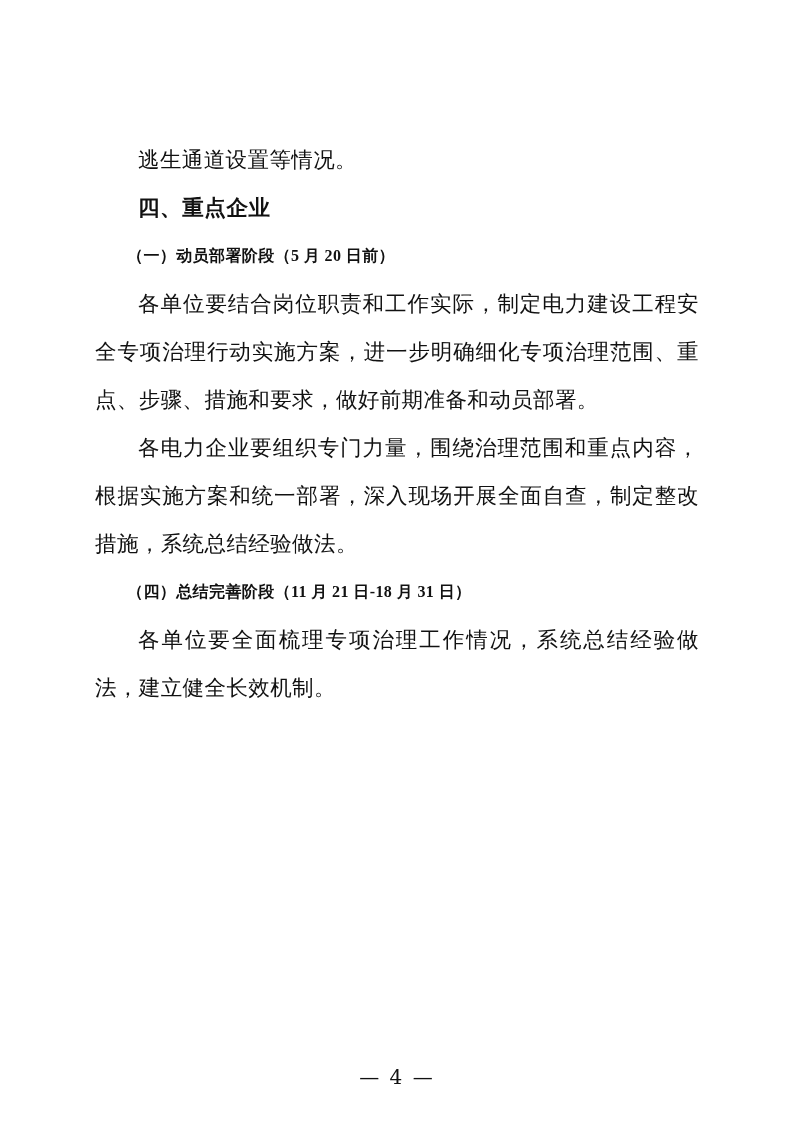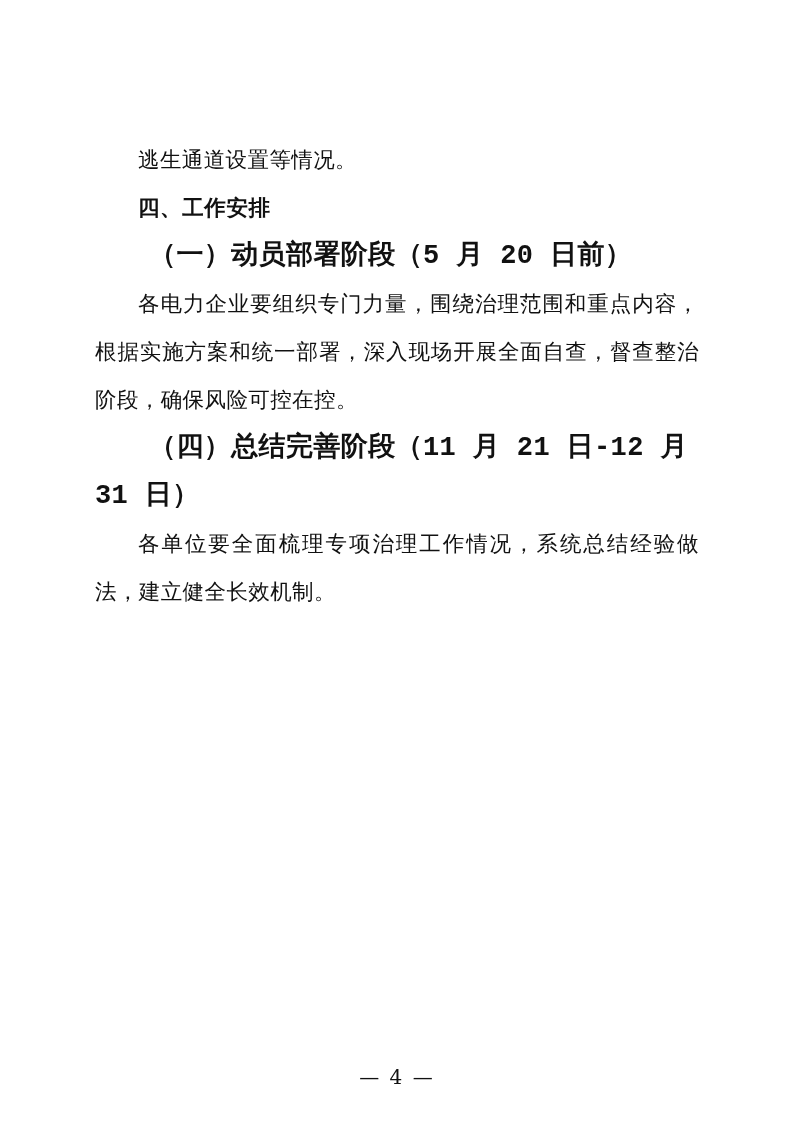--- a/index.html
+++ b/index.html
@@ -43,26 +43,26 @@
     text-indent: 2em;
     font-weight: bold;
     font-size: 21.5px;
     line-height: 48px;
     margin: 0;
     letter-spacing: 0.6px;
     font-family: "DejaVu Sans", "Liberation Sans", sans-serif;
   }
   p.subheading {
     text-indent: 2em;
-    font-size: 27px;
+    font-size: 16px;
     line-height: 48px;
     margin: 0;
     letter-spacing: 0.4px;
     font-weight: bold;
-    font-family: Liberation Mono, monospace;
+    font-family: Liberation Serif, serif;
   }
   .page-number {
     position: absolute;
     left: 0;
     right: 0;
     bottom: 58px;
     text-align: center;
     font-size: 20px;
     letter-spacing: 2px;
     font-family: "DejaVu Serif", "Liberation Serif", serif;
@@ -70,26 +70,27 @@
   }
 </style>
 </head>
 <body>
 
 <div class="page">
   <div class="doc-body">
 
     <p class="para indent">逃生通道设置等情况。</p>
 
-    <p class="heading">四、工作安排</p>
+    <p class="heading">四、重点企业</p>
 
     <p class="subheading">（一）动员部署阶段（5 月 20 日前）</p>
+    <p class="para indent">各单位要结合岗位职责和工作实际，制定电力建设工程安全专项治理行动实施方案，进一步明确细化专项治理范围、重点、步骤、措施和要求，做好前期准备和动员部署。</p>
 
-    <p class="para indent">各电力企业要组织专门力量，围绕治理范围和重点内容，根据实施方案和统一部署，深入现场开展全面自查，督查整治阶段，确保风险可控在控。</p>
+    <p class="para indent">各电力企业要组织专门力量，围绕治理范围和重点内容，根据实施方案和统一部署，深入现场开展全面自查，制定整改措施，系统总结经验做法。</p>
 
 
-    <p class="subheading">（四）总结完善阶段（11 月 21 日-12 月 31 日）</p>
+    <p class="subheading">（四）总结完善阶段（11 月 21 日-18 月 31 日）</p>
     <p class="para indent">各单位要全面梳理专项治理工作情况，系统总结经验做法，建立健全长效机制。</p>
 
   </div>
 
   <div class="page-number">— 4 —</div>
 </div>
 
 </body></html>

